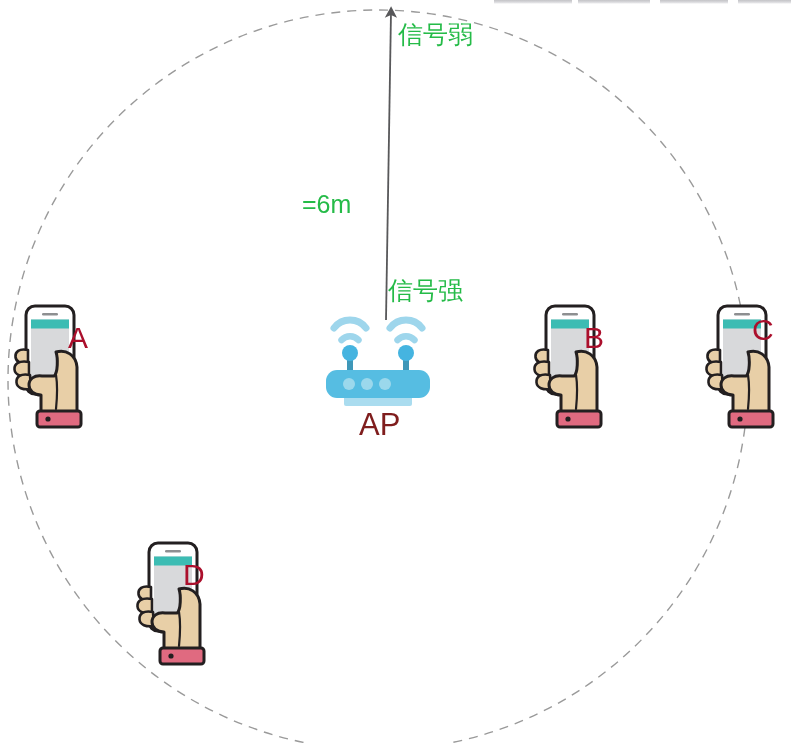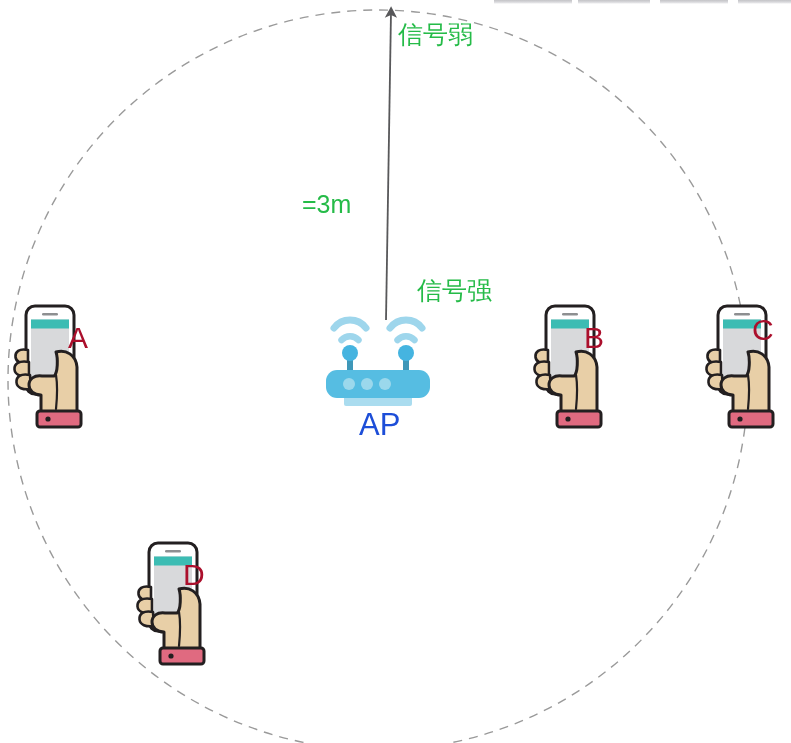--- a/index.html
+++ b/index.html
@@ -36,21 +36,21 @@
   }
   .lbl-green-sub {
     color: #25bb48;
     font-size: 25px;
   }
   .lbl-red {
     color: #ab0f2c;
     font-size: 30px;
   }
   .lbl-ap {
-    color: #1d4ed8;
+    color: #7f1d1d;
     font-size: 31px;
   }
   .toolbar-ghost {
     position: absolute;
     top: 0;
     height: 4px;
     background: linear-gradient(to bottom, #b9b9bd 0%, #d3d3d7 55%, #ffffff 100%);
     opacity: 0.85;
   }
 </style>
@@ -140,23 +140,23 @@
       <use href="#phone-in-hand" x="700" y="303" width="88" height="128"></use>
     </g>
     <g>
       <use href="#phone-in-hand" x="131" y="540" width="88" height="128"></use>
     </g>
   </svg>
 
   <div class="lbl lbl-green" style="left:398px; top:20px;">信号弱</div>
 
 
-  <div class="lbl lbl-green-sub" style="left:302px; top:190px;">=3m</div>
+  <div class="lbl lbl-green-sub" style="left:302px; top:190px;">=6m</div>
 
-  <div class="lbl lbl-green" style="left:388px; top:276px;margin-left:29px;">信号强</div>
+  <div class="lbl lbl-green" style="left:388px; top:276px;">信号强</div>
 
   <div class="lbl lbl-ap" style="left:359px; top:407px;">AP</div>
 
   <div class="lbl lbl-red" style="left:68px; top:320px;">A</div>
 
   <div class="lbl lbl-red" style="left:584px; top:320px;">B</div>
 
   <div class="lbl lbl-red" style="left:752px; top:312px;">C</div>
 
   <div class="lbl lbl-red" style="left:183px; top:557px;">D</div>

